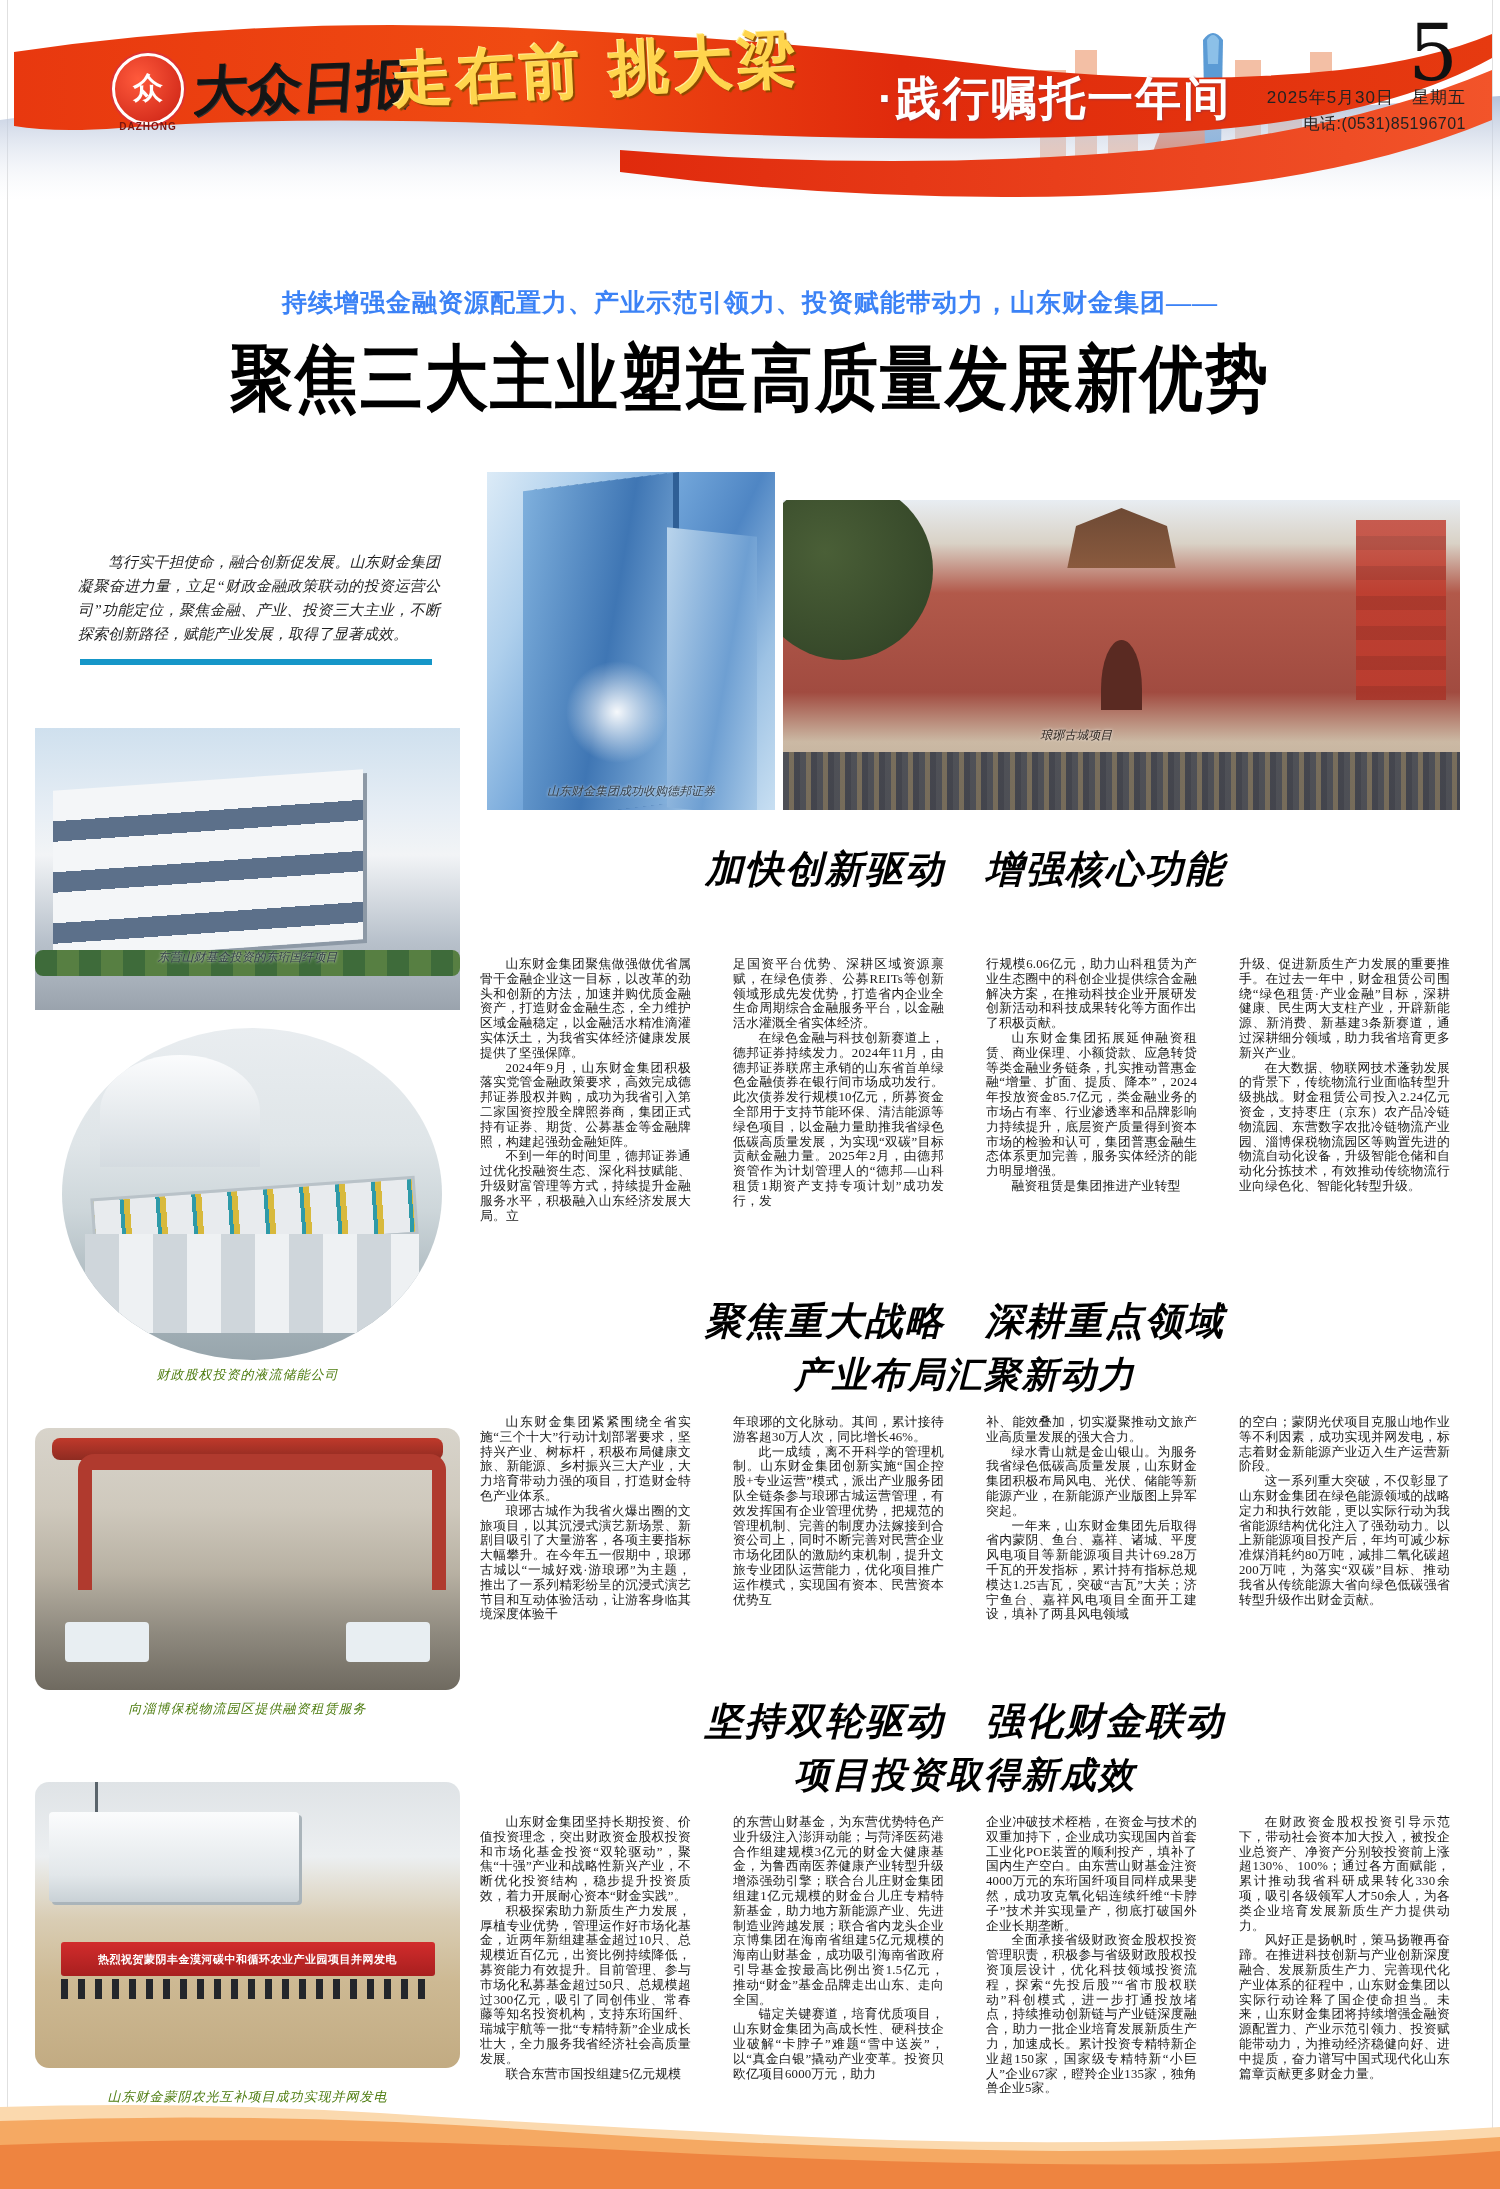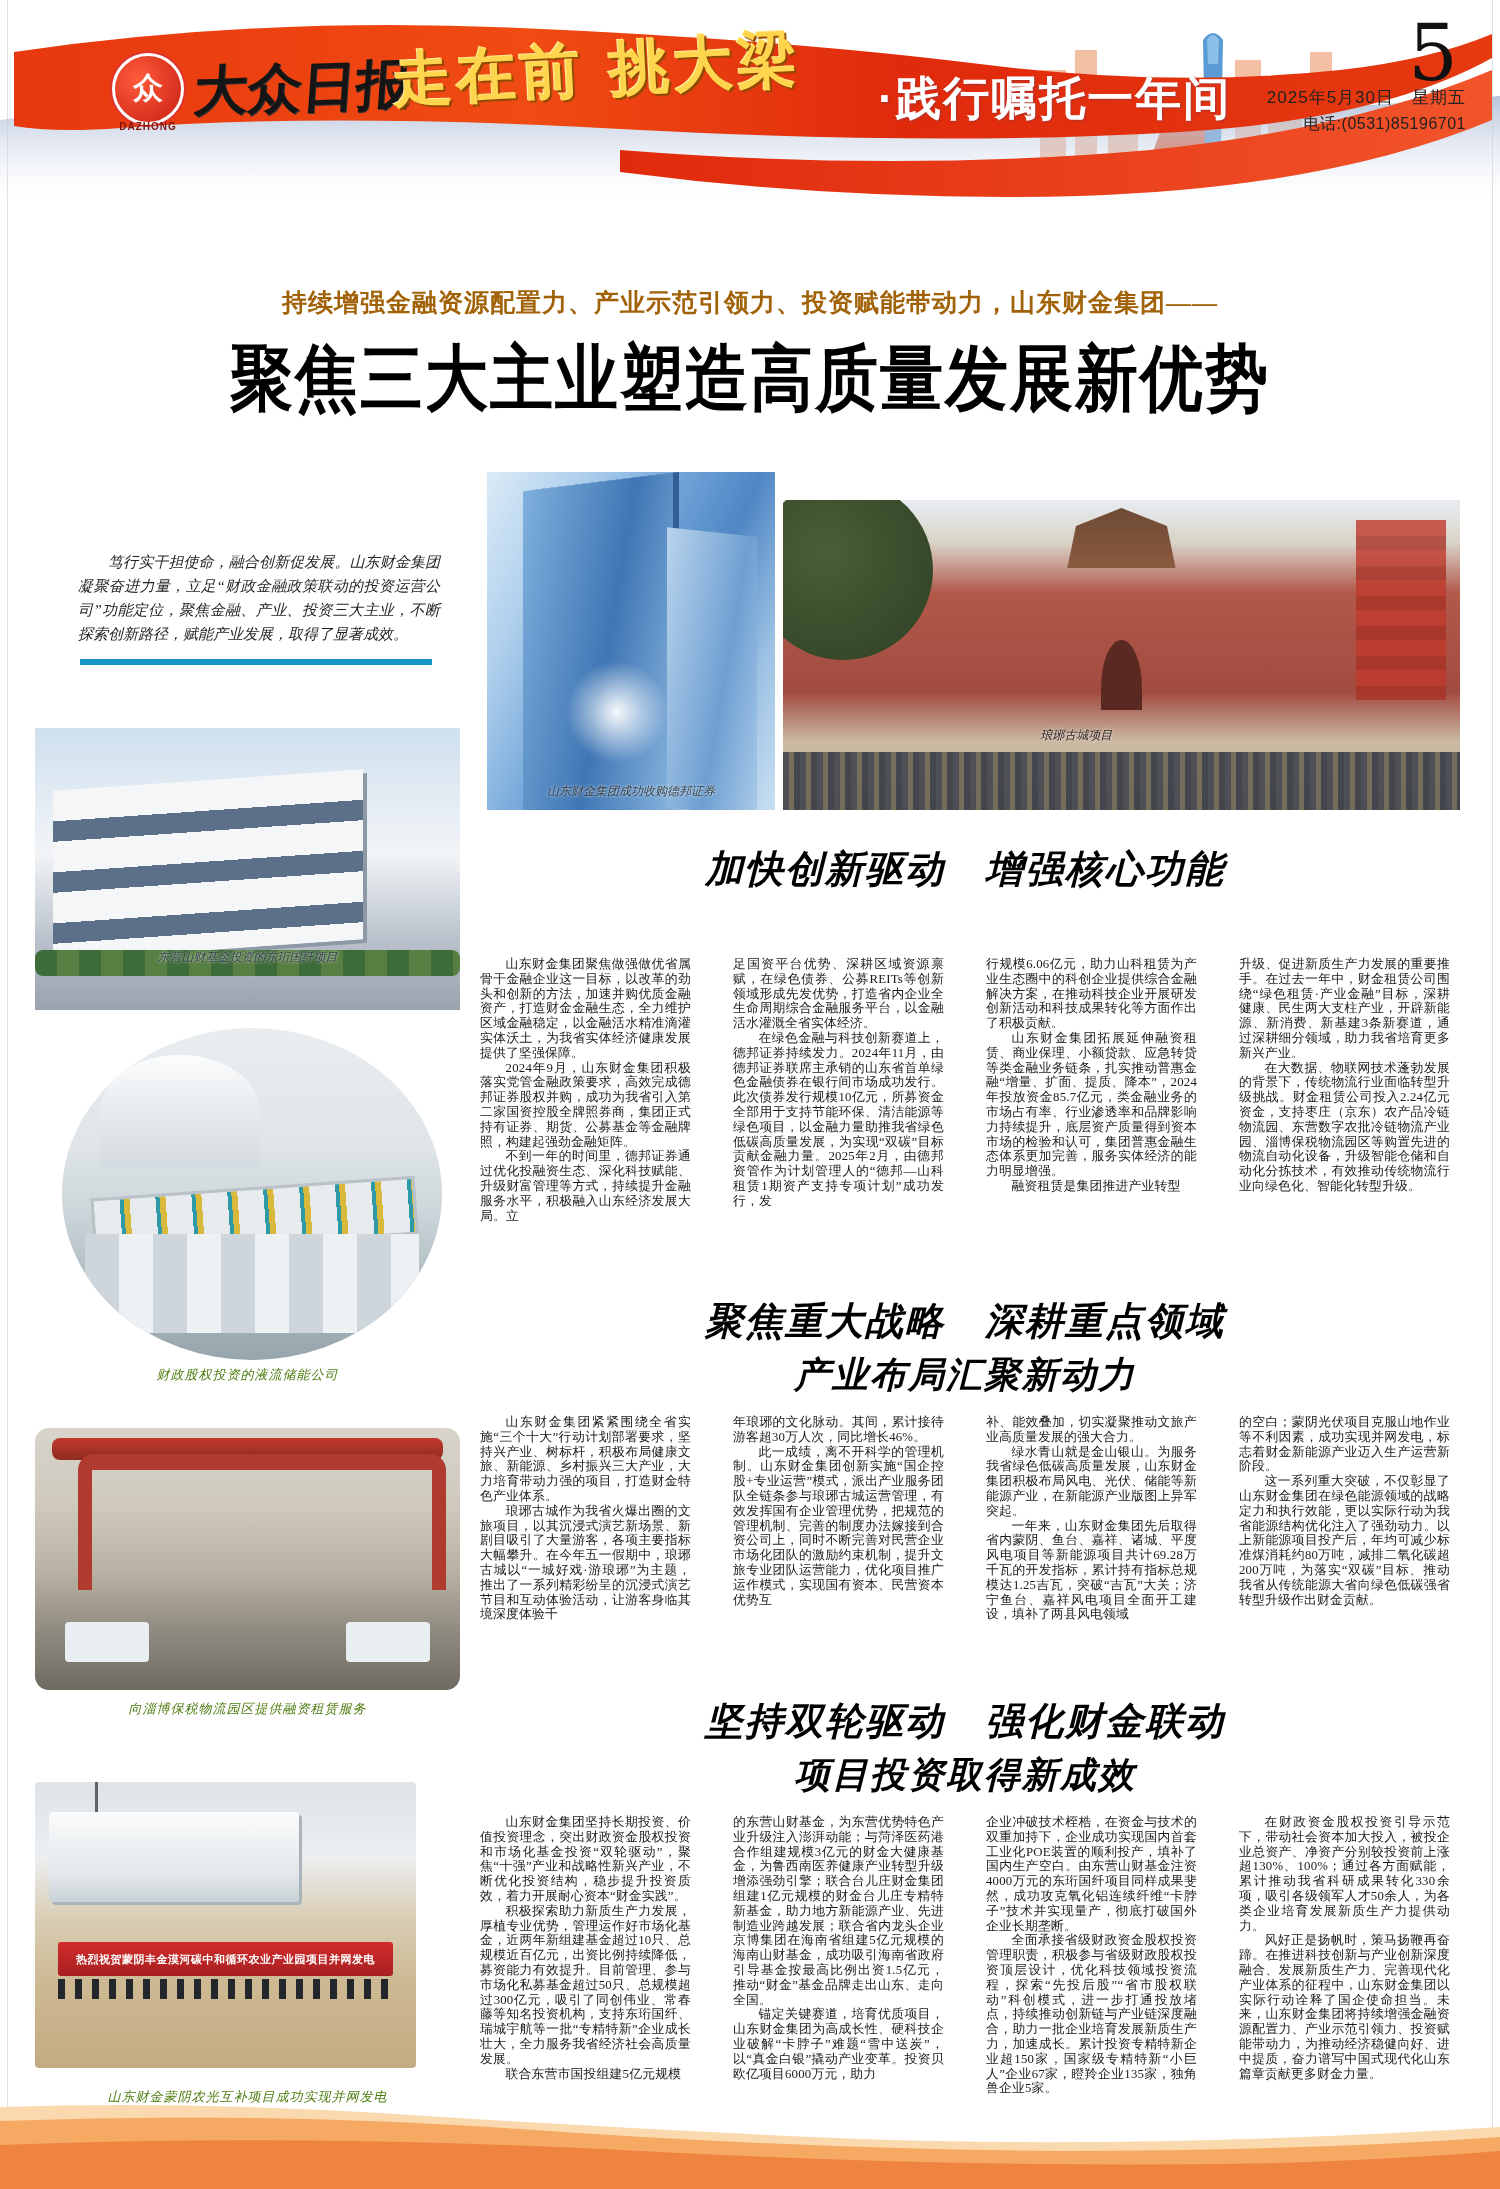--- a/index.html
+++ b/index.html
@@ -14,21 +14,21 @@
   #masthead .logo-latin{position:absolute;left:0px;top:68px;width:72px;text-align:center;font-size:10px;font-weight:bold;color:#7a1510;letter-spacing:1px;font-family:"Liberation Sans",sans-serif;}
   #masthead .mast-name{font-size:54px;font-weight:900;color:#151515;font-family:"DejaVu Serif",serif;transform:skewX(-6deg) rotate(-2deg);text-shadow:1px 1px 0 #333;}
   #slogan-callig{position:absolute;left:392px;top:30px;z-index:5;font-size:60px;font-weight:900;color:#ffd54d;font-family:"DejaVu Serif",serif;transform:rotate(-3deg);letter-spacing:4px;text-shadow:2px 2px 1px #8d4a00,-1px -1px 0 #ffef9e;white-space:nowrap;}
   #slogan-suffix{position:absolute;left:878px;top:68px;z-index:5;font-size:46px;font-weight:700;color:#ffffff;font-family:"Liberation Sans",sans-serif;letter-spacing:2px;text-shadow:1px 1px 2px #a33;white-space:nowrap;}
   #page-number{position:absolute;right:42px;top:14px;z-index:6;font-size:78px;font-family:"DejaVu Serif",serif;color:#111;line-height:1;}
   #date-block{position:absolute;right:34px;top:86px;z-index:6;text-align:right;font-family:"Liberation Sans",sans-serif;color:#222;}
   #date-line{font-size:17px;letter-spacing:1px;}
   #phone-line{font-size:16px;margin-top:5px;letter-spacing:0.5px;}
 
   
-  #kicker{position:absolute;left:35px;top:286px;width:1430px;text-align:center;font-size:25px;color:#a16207;font-weight:600;letter-spacing:1px;}
+  #kicker{position:absolute;left:35px;top:286px;width:1430px;text-align:center;font-size:25px;color:#3b82f6;font-weight:600;letter-spacing:1px;}
   #headline{position:absolute;left:35px;top:330px;width:1430px;text-align:center;font-size:63px;font-weight:900;color:#000;font-family:"Liberation Sans",sans-serif;letter-spacing:2px;transform:scaleY(1.14);transform-origin:top;}
 
   
   #intro{position:absolute;left:78px;top:550px;width:362px;font-size:15px;line-height:1.6;color:#1f1f1f;font-style:italic;text-align:justify;text-indent:2em;}
   #intro-rule{position:absolute;left:80px;top:659px;width:352px;height:6px;background:#1596c8;}
 
   
   .photo{position:absolute;overflow:hidden;}
   .photo .cap-in{position:absolute;left:0;right:0;bottom:10px;text-align:center;font-size:12px;font-style:italic;color:#35404a;text-shadow:0 0 3px rgba(255,255,255,.9);}
   .caption{position:absolute;text-align:center;font-size:13px;font-style:italic;color:#4d7c0f;letter-spacing:1px;}
@@ -46,21 +46,21 @@
   #photo-dongying .bldg{position:absolute;left:18px;top:52px;width:310px;height:170px;background:linear-gradient(180deg,#f4f6f8 0 18%,#5c708a 18% 30%,#f4f6f8 30% 48%,#5c708a 48% 60%,#f4f6f8 60% 78%,#5c708a 78% 90%,#f4f6f8 90% 100%);transform:skewY(-4deg);box-shadow:4px 4px 0 #8d99a6;}
   #photo-dongying .hedge{position:absolute;left:0;right:0;bottom:34px;height:26px;background:repeating-linear-gradient(90deg,#3e6b3a 0 22px,#577f42 22px 44px);border-radius:8px;}
   #photo-storage{left:62px;top:1028px;width:380px;height:332px;border-radius:50%;background:linear-gradient(180deg,#e9edf0 0%,#dfe5e8 35%,#cdd6da 55%,#aab7bd 80%,#97a5ac 100%);}
   #photo-storage .deck{position:absolute;left:8%;top:48%;width:84%;height:16%;background:repeating-linear-gradient(90deg,#e8ebee 0 26px,#2e9aa8 26px 30px,#d8b93c 30px 36px);transform:rotate(-4deg);border:3px solid #b9c2c8;}
   #photo-storage .dome{position:absolute;left:10%;top:8%;width:42%;height:34%;border-radius:50% 50% 0 0;background:linear-gradient(180deg,#fbfcfd,#d4dbe0);}
   #photo-storage .grid{position:absolute;left:6%;top:62%;width:88%;height:30%;background:repeating-linear-gradient(90deg,#cfd6db 0 34px,#eef1f3 34px 68px),repeating-linear-gradient(180deg,rgba(150,160,168,.5) 0 3px,transparent 3px 26px);}
   #photo-gate{left:35px;top:1428px;width:425px;height:262px;border-radius:14px;background:linear-gradient(180deg,#d8d4cb 0%,#cfc9bd 30%,#b8b1a3 55%,#8f8a7f 78%,#6f6a60 100%);}
   #photo-gate .arch{position:absolute;left:10%;top:26px;width:80%;height:120px;border-top:16px solid #b03a2e;border-left:14px solid #b03a2e;border-right:14px solid #b03a2e;border-radius:16px 16px 0 0;}
   #photo-gate .arch-top{position:absolute;left:4%;top:10px;width:92%;height:22px;background:linear-gradient(180deg,#c0392b,#8e2b21);border-radius:8px;}
   #photo-gate .truck{position:absolute;bottom:28px;width:84px;height:40px;background:#e8eef2;border-radius:4px;box-shadow:inset 0 -10px 0 #5d6possible;}
-  #photo-solar{left:35px;top:1782px;width:381px;height:286px;border-radius:4px;background:linear-gradient(180deg,#dfe3e6 0%,#eceff1 26%,#d9cdb4 48%,#cdb993 70%,#c2ab82 100%);}
+  #photo-solar{left:35px;top:1782px;width:425px;height:286px;border-radius:14px;background:linear-gradient(180deg,#dfe3e6 0%,#eceff1 26%,#d9cdb4 48%,#cdb993 70%,#c2ab82 100%);}
   #photo-solar .shed{position:absolute;left:14px;top:30px;width:250px;height:90px;background:linear-gradient(180deg,#fbfcfd,#e2e7ea 70%,#c9d1d6);border-radius:4px;box-shadow:3px 3px 0 #aab4ba;}
   #photo-solar .antenna{position:absolute;left:60px;top:-2px;width:3px;height:36px;background:#5a646b;}
   #photo-solar .banner-strip{position:absolute;left:6%;top:56%;width:88%;height:34px;background:linear-gradient(180deg,#d22c2c,#a81f1f);border-radius:3px;display:flex;align-items:center;justify-content:center;}
   #photo-solar .banner-strip span{color:#fff;font-size:11px;font-weight:bold;letter-spacing:0.5px;font-family:"Liberation Sans",sans-serif;white-space:nowrap;}
   #photo-solar .people{position:absolute;left:6%;top:69%;width:88%;height:20px;background:repeating-linear-gradient(90deg,#23262b 0 7px,transparent 7px 17px);}
 
   
   .sec-heading{position:absolute;left:480px;width:970px;text-align:center;color:#000;font-style:italic;}
   .sec-heading .h1{font-size:38px;font-weight:900;letter-spacing:2px;line-height:1.4;}
   .sec-heading .h2{font-size:36px;font-weight:900;letter-spacing:2px;line-height:1.5;}

